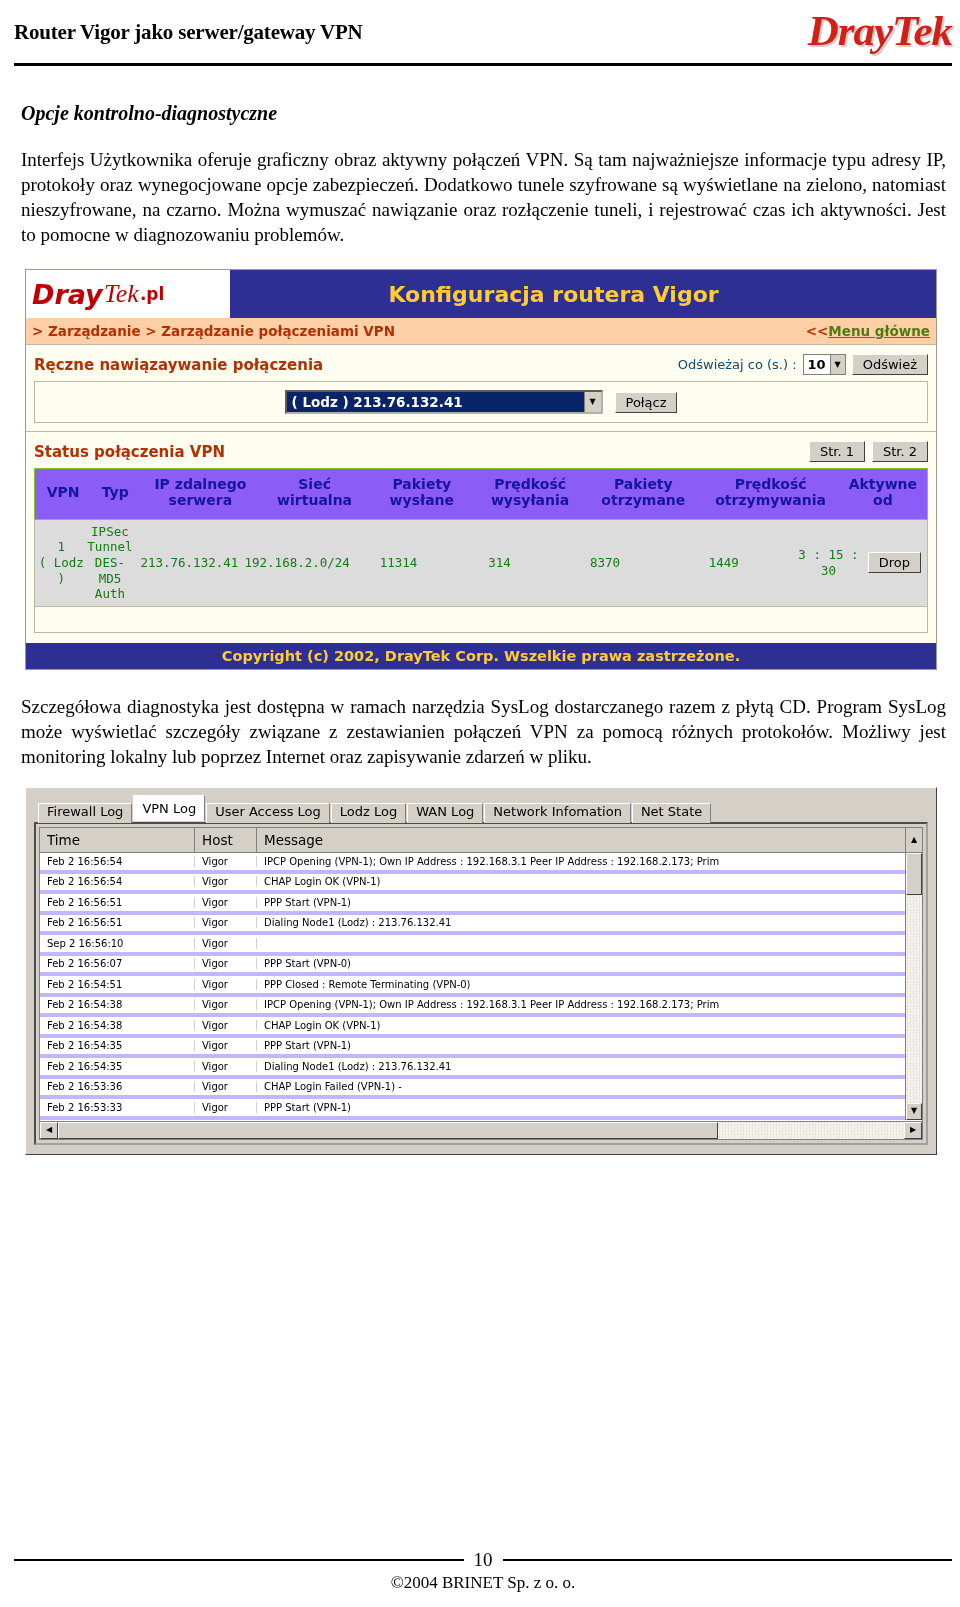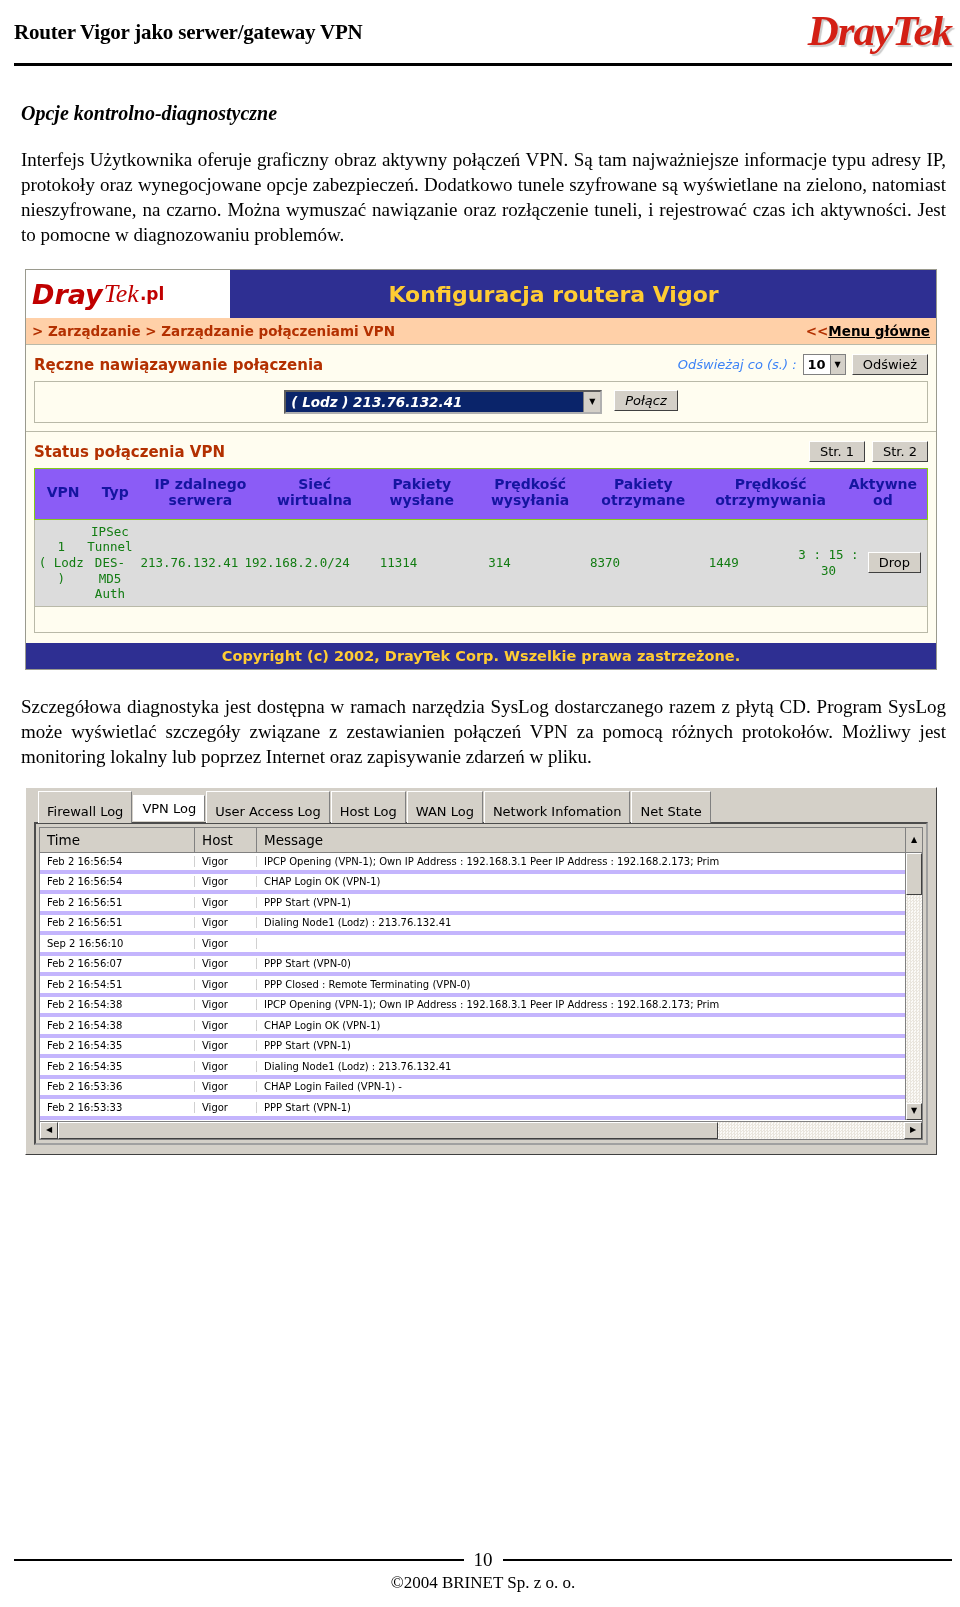--- a/index.html
+++ b/index.html
@@ -111,39 +111,39 @@
   .ru-breadcrumb {
     background:#ffd0a8;
     height:26px;
     display:flex; align-items:center; justify-content:space-between;
     padding:0 6px 0 6px;
     font-size:13.5px; font-weight:bold;
     color:#b33000;
   }
   .ru-bc-right { font-size:13.5px; font-weight:bold; color:#b33000; }
   .ru-bc-right a {
-    color:#000000; text-decoration:underline;
+    color:#4d7c0f; text-decoration:underline;
   }
   .ru-body { padding:0; }
   .ru-band {
     border-top:1px solid #b9b9a8;
     padding:9px 8px 8px 8px;
   }
   .ru-row-head {
     display:flex; align-items:center; justify-content:space-between;
     margin-bottom:6px;
   }
   .ru-label {
     color:#b33000; font-weight:bold; font-size:15px;
     font-family:"DejaVu Sans", sans-serif;
   }
   .ru-refresh {
     display:flex; align-items:center; gap:6px;
   }
-  .ru-refresh-text { color:#3b82f6; font-size:13px;font-style:italic; }
+  .ru-refresh-text { color:#0c4a6e; font-size:13px; }
   .ru-select {
     display:inline-flex; align-items:stretch;
     border:1px solid #808080;
     background:#fff; height:21px;
     font-size:13px;
   }
   .ru-select .val {
     padding:0 4px; display:flex; align-items:center;
     font-weight:bold; color:#000;
   }
@@ -158,21 +158,21 @@
     border-right:1px solid #404040; border-bottom:1px solid #404040;
     padding:2px 10px;
     font-size:13px; color:#000;
     font-family:"DejaVu Sans", sans-serif;
     white-space:nowrap;
   }
   .ru-subpanel {
     border:1px solid #b9b9a8;
     background:#fffdf0;
     padding:8px 6px;
-    display:flex; align-items:flex-start; justify-content:center; gap:12px;font-style:italic;
+    display:flex; align-items:center; justify-content:center; gap:12px;
   }
   .ru-combo {
     width:318px; height:24px;
     border:2px inset #b0b0b0;
     background:#fff;
     display:flex; align-items:stretch;
   }
   .ru-combo .sel {
     flex:1; background:#0a246a; color:#fff;
     display:flex; align-items:center;
@@ -231,21 +231,21 @@
     width:912px;
     background:#d4d0c8;
     border-top:1px solid #ffffff; border-left:1px solid #ffffff;
     border-right:1px solid #404040; border-bottom:1px solid #404040;
     padding:7px 8px 9px 8px;
     font-family:"DejaVu Sans", sans-serif;
   }
   .tabs { display:flex; align-items:flex-end; height:26px; padding-left:4px; }
   .tab {
     font-size:13px; color:#000;
-    padding:12px 8px 4px 8px;
+    padding:0 8px 4px 8px;
     background:#d4d0c8;
     border-top:1px solid #ffffff; border-left:1px solid #ffffff;
     border-right:1px solid #808080;
     margin-right:1px;
     white-space:nowrap;
     position:relative; top:2px;
   }
   .tab.active {
     background:#ffffff;
     top:0; padding-top:5px; padding-bottom:5px;
@@ -454,21 +454,21 @@
   </div>
 
   <p class="para second">Szczegółowa diagnostyka jest dostępna w ramach narzędzia SysLog dostarczanego razem z płytą CD. Program SysLog może wyświetlać szczegóły związane z zestawianien połączeń VPN za pomocą różnych protokołów. Możliwy jest monitoring lokalny lub poprzez Internet oraz zapisywanie zdarzeń w pliku.</p>
 
   <div class="syslog">
 
     <div class="tabs">
       <span class="tab">Firewall Log</span>
       <span class="tab active">VPN Log</span>
       <span class="tab">User Access Log</span>
-      <span class="tab">Host Log</span>
+      <span class="tab">Lodz Log</span>
       <span class="tab">WAN Log</span>
       <span class="tab">Network Infomation</span>
       <span class="tab">Net State</span>
     </div>
 
     <div class="grid-outer">
       <div class="grid">
 
         <div class="grid-head">
           <span class="gh c-time">Time</span>

